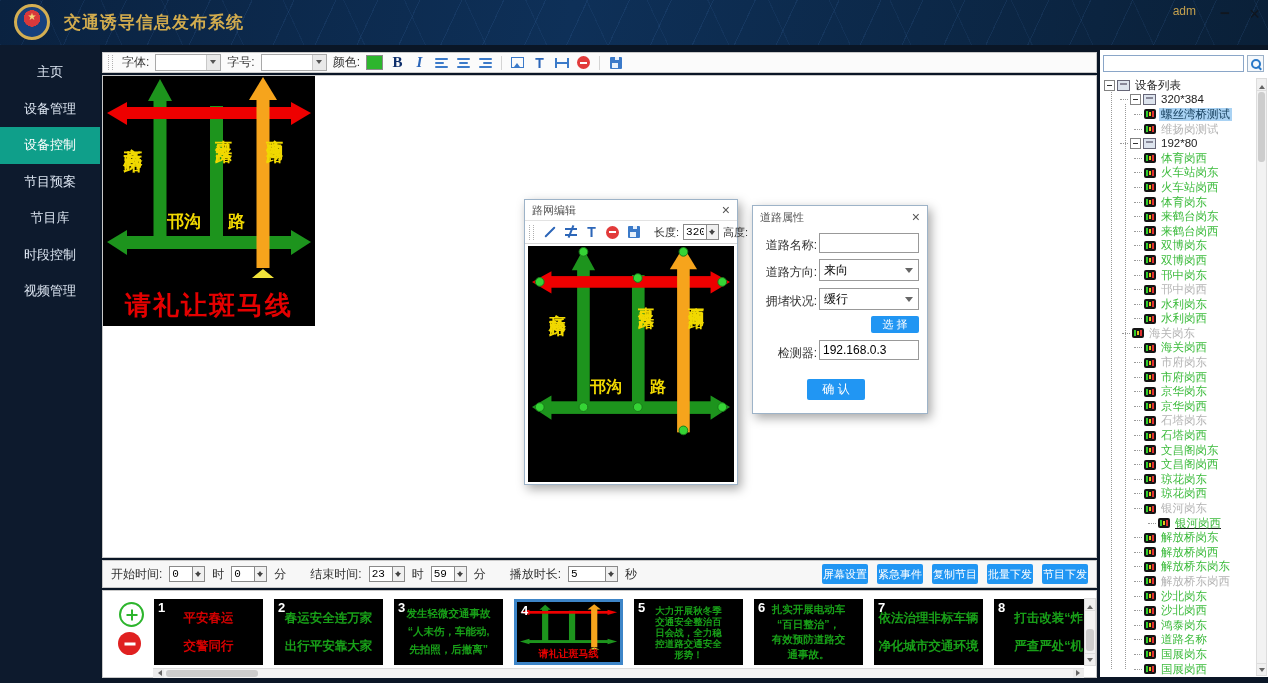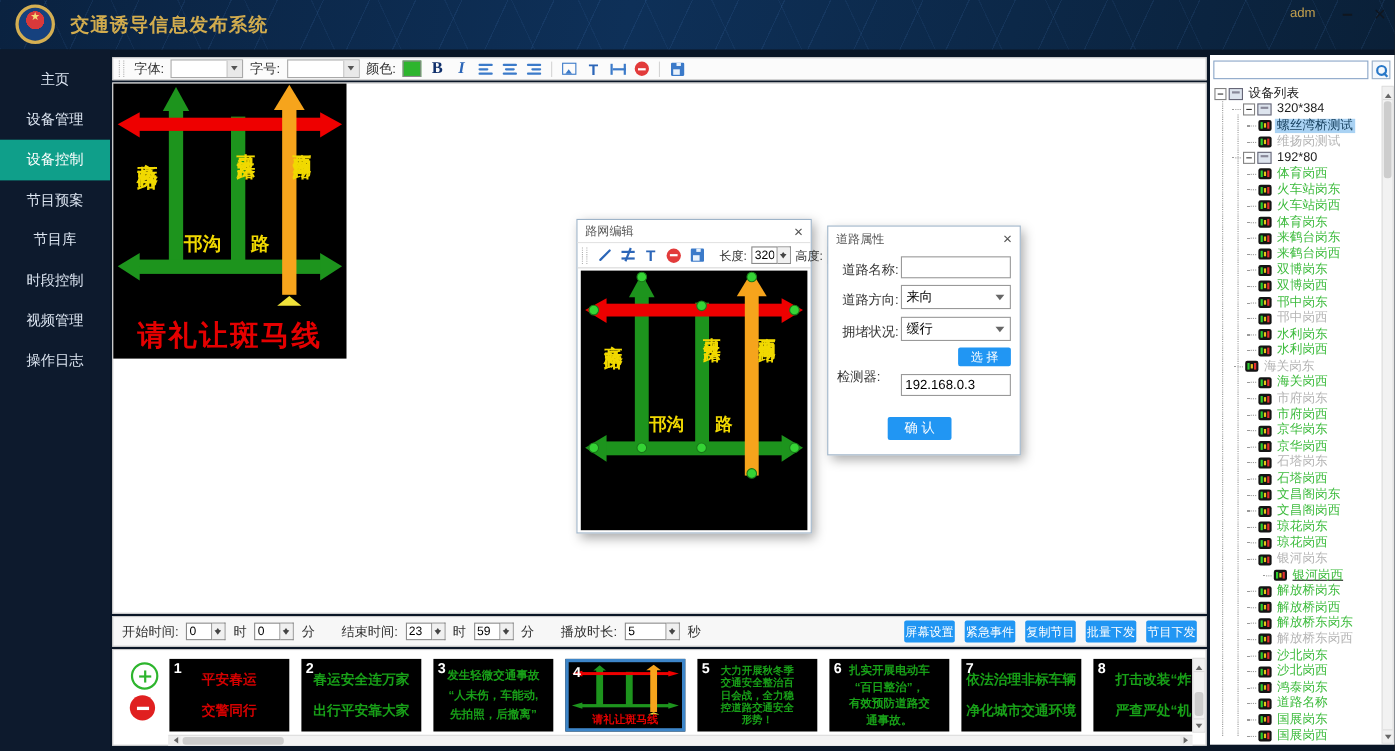--- a/index.html
+++ b/index.html
@@ -66,21 +66,21 @@
   .hl{position:absolute;color:#f1d900;font-weight:bold;font-size:17px;line-height:1;}
   .msg{position:absolute;left:0;right:0;top:212px;text-align:center;color:#e40000;font-size:26px;font-weight:bold;letter-spacing:2px;}
   
   .dlg{position:absolute;background:#fff;border:1px solid #9db3c8;box-shadow:3px 4px 10px rgba(0,0,0,.35);box-sizing:border-box;}
   .dlg-title{height:20px;display:flex;align-items:center;justify-content:space-between;padding:0 7px;font-size:11px;color:#555;}
   .dlg-close{color:#555;font-size:14px;line-height:14px;cursor:pointer;}
   #editor-dlg{left:524px;top:199px;width:214px;height:286px;}
   .etb{height:22px;border-top:1px solid #e3e3e3;border-bottom:1px solid #d7d7d7;display:flex;align-items:center;gap:4px;padding:0 3px;font-size:11px;color:#333;}
   .ecanvas{position:absolute;left:3px;top:46px;width:206px;height:236px;background:#000;}
   .ecanvas .vl{font-size:17px;letter-spacing:2px;}
-  .spin{display:inline-flex;height:16px;}
+  .spin{display:inline-flex;height:16px;font-family:Liberation Mono, monospace;}
   .spin input{width:24px;height:16px;border:1px solid #8a8a8a;font-size:11px;padding:0 2px;box-sizing:border-box;font-family:inherit;}
   .spin .arr{width:12px;display:flex;flex-direction:column;border:1px solid #8a8a8a;border-left:none;box-sizing:border-box;}
   .spin .arr b{flex:1;background:#f0f0f0;position:relative;cursor:pointer;}
   .spin .arr b::after{content:"";position:absolute;left:2px;border:3px solid transparent;}
   .spin .arr b.up::after{top:1px;border-bottom:4px solid #444;}
   .spin .arr b.dn::after{bottom:1px;border-top:4px solid #444;}
   #prop-dlg{left:752px;top:205px;width:176px;height:209px;font-size:12px;}
   .prow{position:absolute;display:flex;align-items:center;}
   .plabel{font-size:12px;color:#333;text-align:right;}
   .pinput{border:1px solid #999;height:20px;box-sizing:border-box;font-size:12px;padding:0 3px;width:100px;font-family:inherit;}
@@ -161,21 +161,20 @@
   </div>
 
   <div class="side" id="sidebar">
       <div class="side-item">主页</div>
       <div class="side-item">设备管理</div>
       <div class="side-item active">设备控制</div>
       <div class="side-item">节目预案</div>
       <div class="side-item">节目库</div>
       <div class="side-item">时段控制</div>
       <div class="side-item">视频管理</div>
-      <div class="side-item">操作日志</div>
     </div>
 
   <div class="mtoolbar">
     <span class="grip"></span>
     <span class="lbl">字体:</span>
     <span class="select">
         <i></i>
       </span>
     <span class="lbl">字号:</span>
     <span class="select">
@@ -321,21 +320,21 @@
     <div class="pselect" style="left:66px;top:53px;">
         <span>来向</span>
       </div>
     <div class="prow" style="left:8px;top:87px;width:56px;justify-content:flex-end;">
         <span class="plabel">拥堵状况:</span>
       </div>
     <div class="pselect" style="left:66px;top:82px;">
         <span>缓行</span>
       </div>
     <div class="btnblue" style="position:absolute;left:118px;top:110px;width:48px;height:17px;">选 择</div>
-    <div class="prow" style="left:8px;top:128px;width:56px;">
+    <div class="prow" style="left:8px;top:139px;width:56px;justify-content:flex-end;">
         <span class="plabel">检测器:</span>
       </div>
     <input class="pinput" style="position: absolute; left: 66px; top: 134px;" value="192.168.0.3">
     <div class="btnblue" style="position:absolute;left:54px;top:173px;width:58px;height:21px;font-size:12px;">确 认</div>
   </div>
 
   <div class="rpanel">
     <input class="search-input" style="">
     <div class="search-btn">
         <span class="ic-search"></span>

